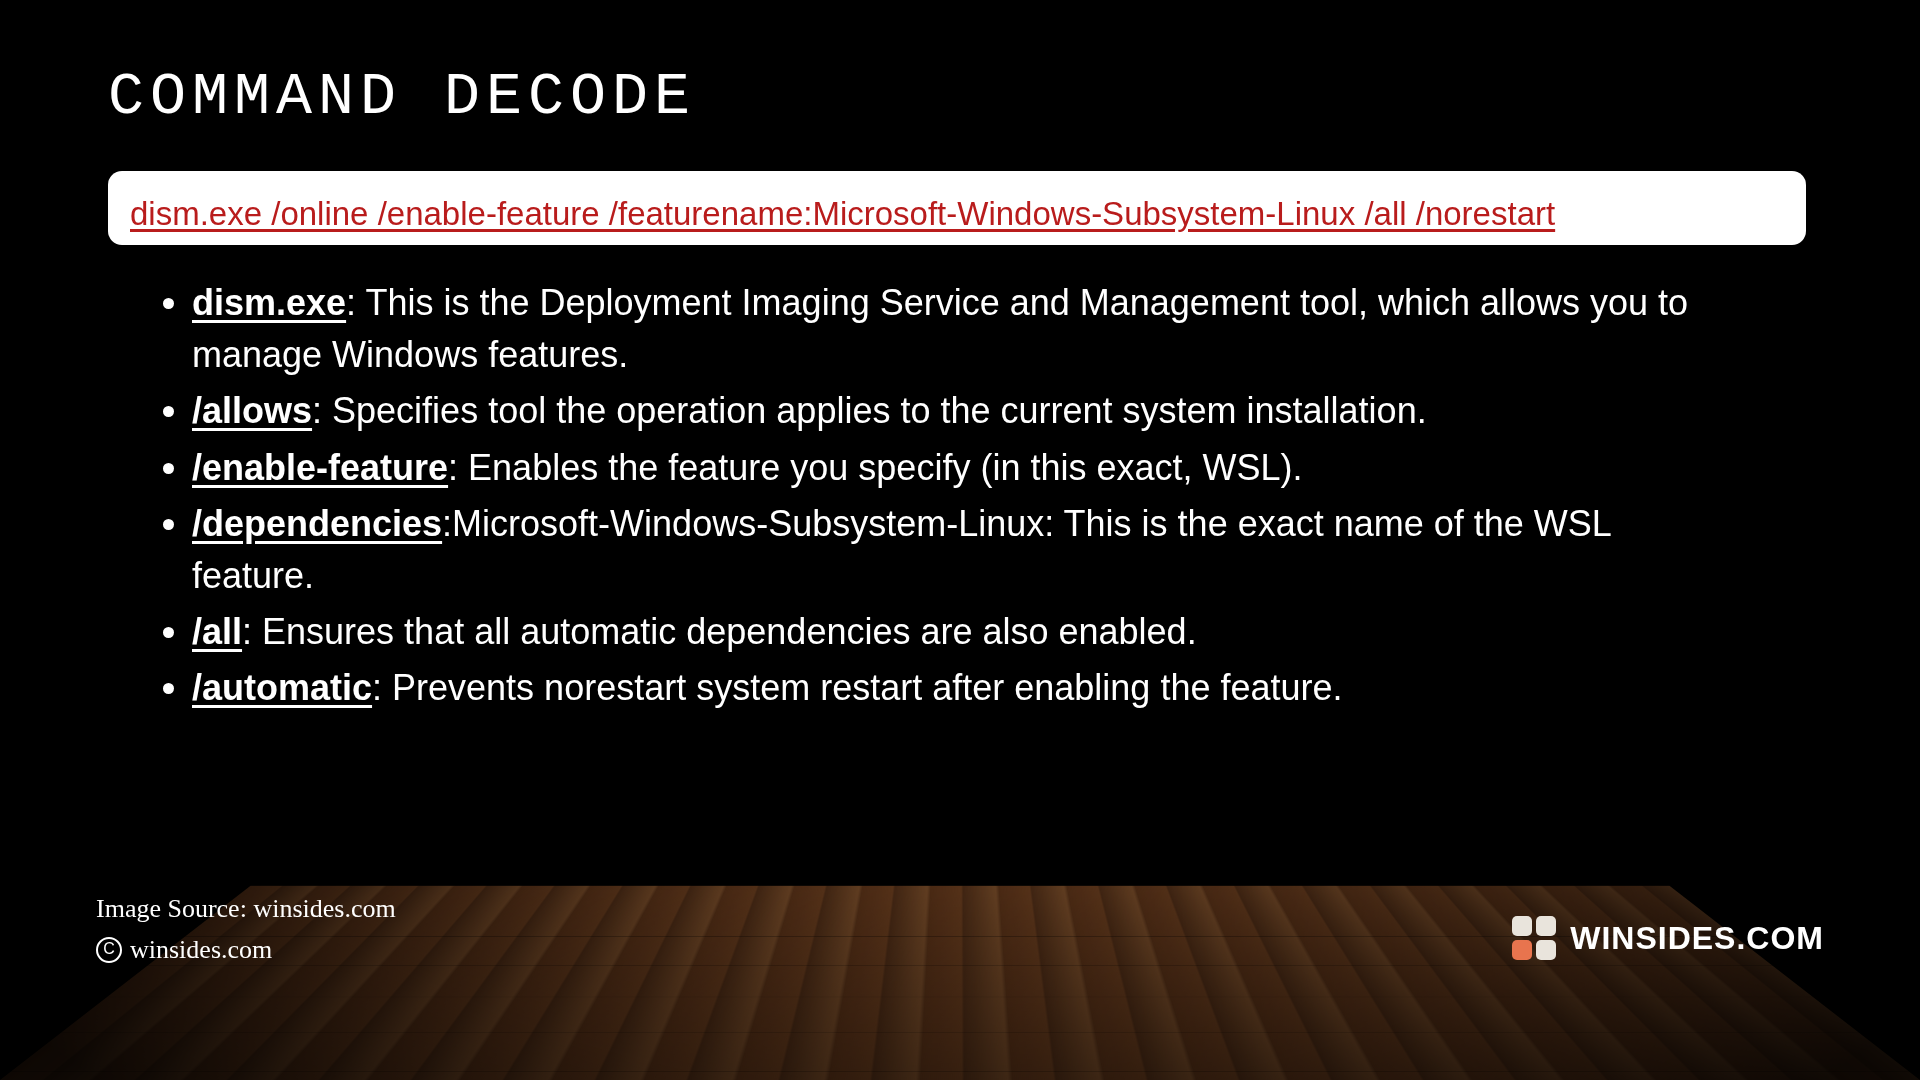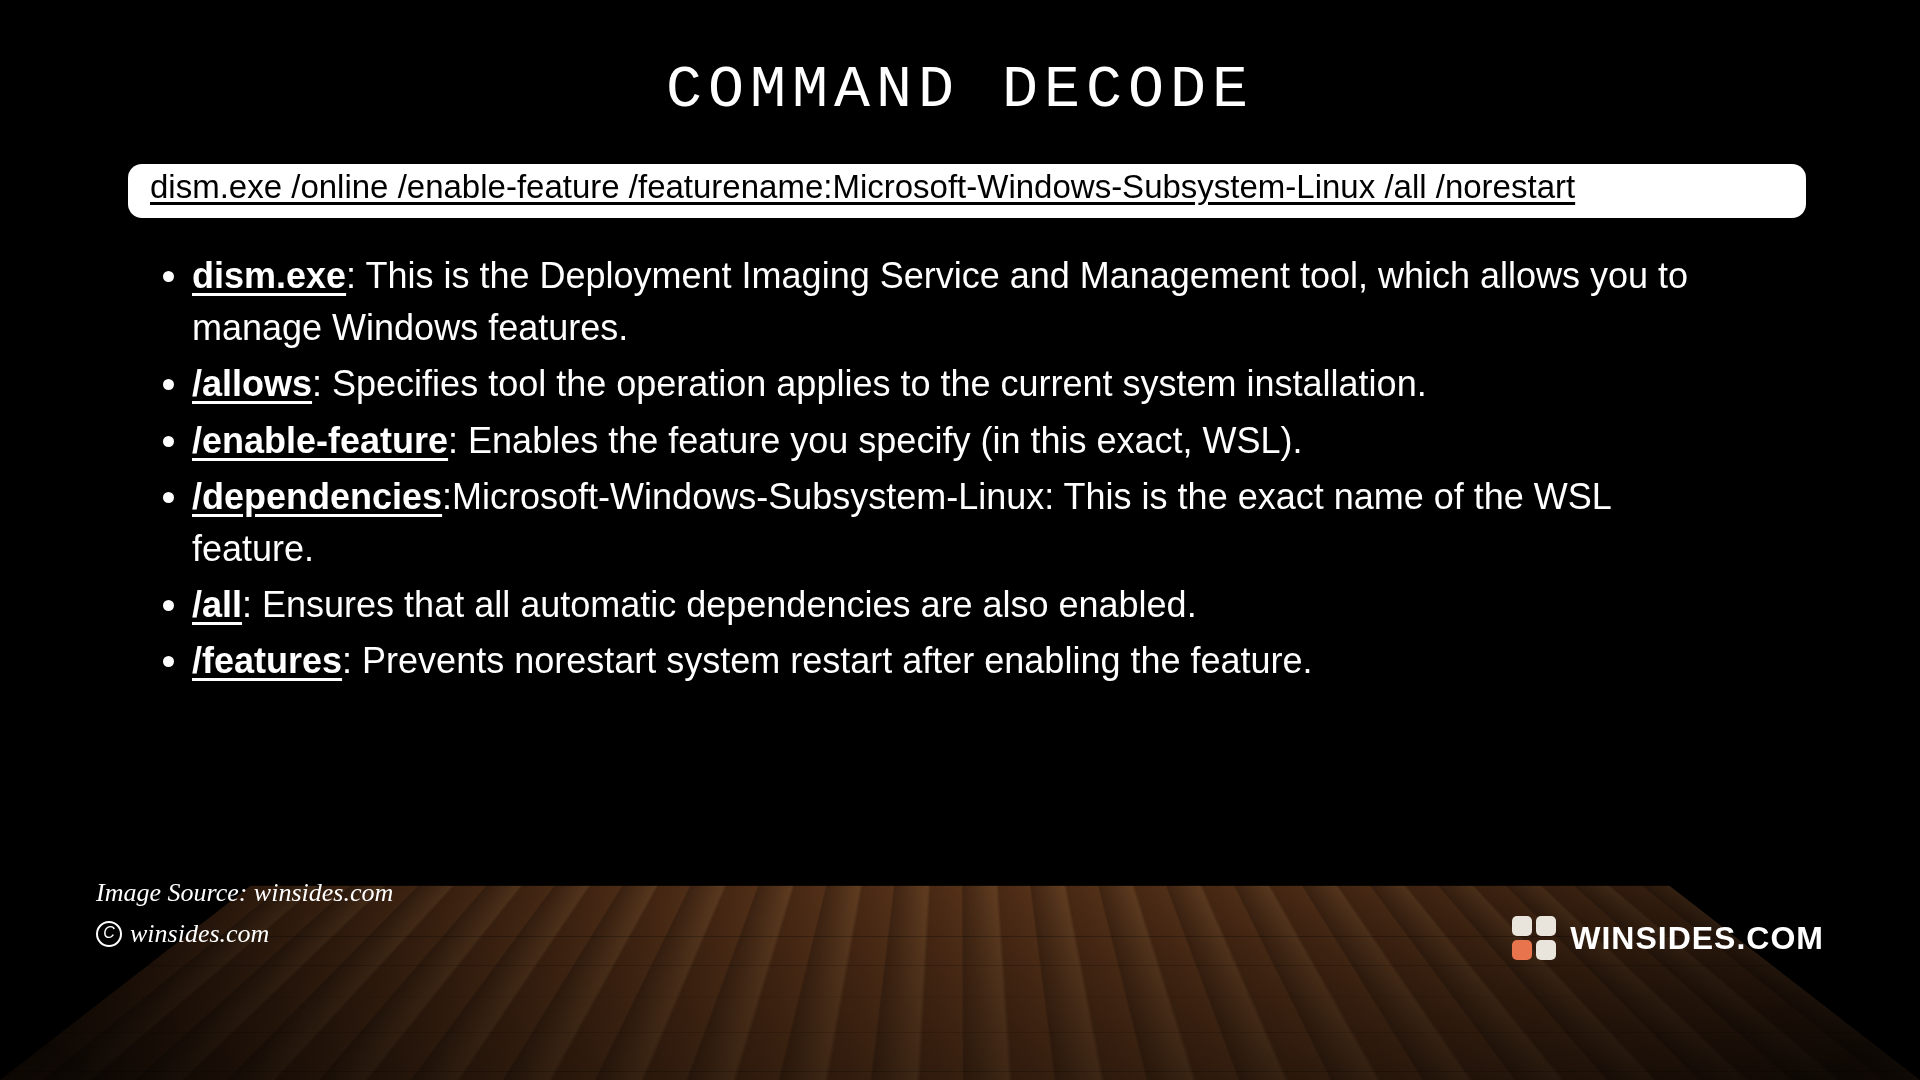--- a/index.html
+++ b/index.html
@@ -37,31 +37,32 @@
     position: relative;
     z-index: 2;
     width: 100%;
     height: 100%;
     padding: 56px 108px 0 108px;
   }
   .title {
     font-family: "Consolas", "Menlo", "Courier New", monospace;
     font-size: 60px;
     letter-spacing: 6px;
-    text-align: center;
+    text-align: left;
     font-weight: 500;
     margin-bottom: 40px;
+    margin-top: 7px;
   }
   .cmdbox {
     background: #fff;
-    color: #000000;
+    color: #b91c1c;
     border-radius: 14px;
-    padding: 4px 22px 12px 22px;
+    padding: 24px 22px 12px 22px;
     font-size: 33px;
-    margin: 0 6px 32px 20px;
+    margin: 0 6px 32px 0;
     text-decoration: underline;
     text-underline-offset: 4px;
     white-space: nowrap;
     overflow: hidden;
     font-family: "Segoe UI", Arial, sans-serif;
   }
   ul.decode {
     list-style: disc;
     margin-left: 84px;
     margin-right: 60px;
@@ -73,26 +74,25 @@
     padding-right: 20px;
   }
   .term {
     font-weight: 700;
     text-decoration: underline;
     text-underline-offset: 5px;
   }
   .credits {
     position: absolute;
     left: 96px;
-    bottom: 126px;
+    bottom: 110px;
     font-family: Georgia, "Times New Roman", serif;
     font-size: 26px;
     line-height: 1.55;
     z-index: 3;
-    font-style: italic;
   }
   .copyline { display:flex; align-items:center; gap:8px; }
   .c-circle {
     display:inline-flex; align-items:center; justify-content:center;
     width:26px; height:26px; border:2px solid #fff; border-radius:50%;
     font-size:16px; font-family: Arial, sans-serif;
   }
   .brand {
     position: absolute;
     right: 96px;
@@ -142,21 +142,21 @@
     <li>
       <span class="term">/enable-feature</span><span>: Enables the feature you specify (in this exact, WSL).</span>
     </li>
     <li>
       <span class="term">/dependencies</span><span>:Microsoft-Windows-Subsystem-Linux: This is the exact name of the WSL feature.</span>
     </li>
     <li>
       <span class="term">/all</span><span>: Ensures that all automatic dependencies are also enabled.</span>
     </li>
     <li>
-      <span class="term">/features</span><span>: Prevents norestart system restart after enabling the feature.</span>
+      <span class="term">/automatic</span><span>: Prevents norestart system restart after enabling the feature.</span>
     </li>
   </ul>
 </div>
 
 <div class="credits">
   <div>Image Source: winsides.com</div>
   <div class="copyline">
     <span class="c-circle">C</span>
     <span>winsides.com</span>
   </div>

